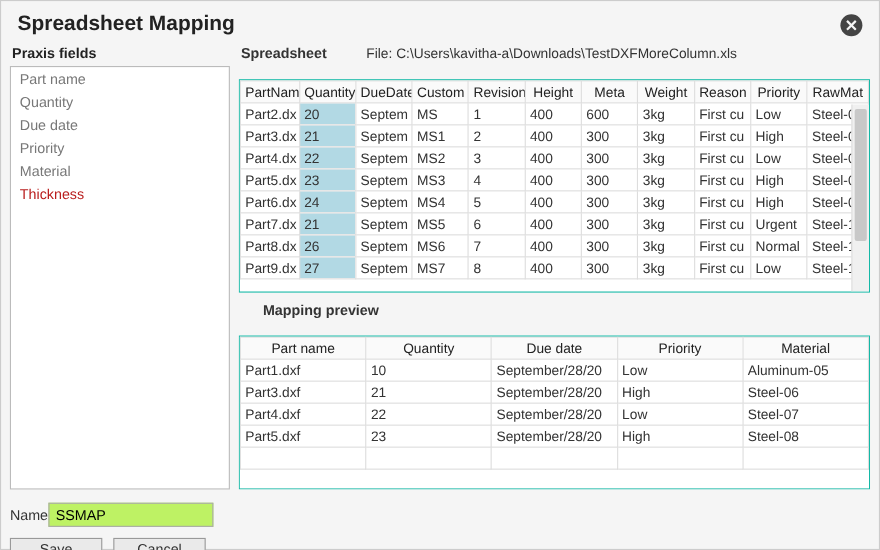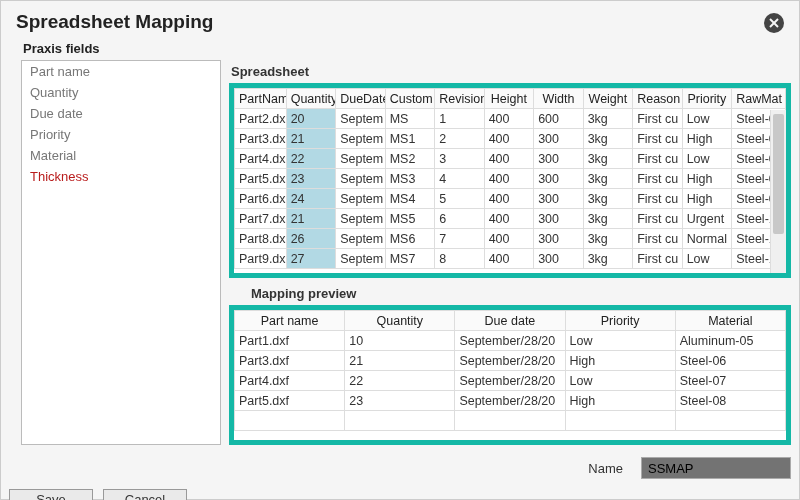--- a/index.html
+++ b/index.html
@@ -33,21 +33,21 @@
     background: #444;
     color: #f5f5f5;
     display: flex; align-items: center; justify-content: center;
     font-size: 13px;
     cursor: pointer;
     position: absolute;
     top: 12px; right: 15px;
   }
   .content {
     display: flex;
-    padding: 0 8px 8px 20px;
+    padding: 0 8px 8px 8px;
     gap: 8px;
     height: 418px;
   }
   .left-pane {
     width: 200px;
     display: flex;
     flex-direction: column;
   }
   .pane-label {
     font-size: 13px;
@@ -74,35 +74,35 @@
     flex: 1;
     display: flex;
     flex-direction: column;
     overflow: hidden;
   }
   .sheet-header {
     display: flex;
     align-items: baseline;
     gap: 36px;
     padding: 6px 2px 4px 2px;
-    margin-top: 23px;
   }
   .sheet-label {
     font-weight: 700;
     font-size: 13px;
   }
   .file-label {
     font-size: 12.5px;
     color: #333;
   }
   .grid {
     background: #fff;
-    border: 5px solid #14b8a6;
+    border: 1px solid #14b8a6;
     position: relative;
     overflow: hidden;
+    margin-top: 12px;
   }
   .grid-top {
     height: 210px;
   }
   .grid table {
     border-collapse: collapse;
     width: 100%;
     table-layout: fixed;
   }
   .grid th, .grid td {
@@ -150,34 +150,33 @@
     flex: 1;
     min-height: 140px;
   }
   .grid-preview th {
     font-weight: 400;
   }
   .bottom-bar {
     padding: 4px 8px 8px 8px;
     display: flex;
     align-items: center;
-    gap: 18px;
-    justify-content: flex-end;
+    gap: 0;
   }
   .name-lbl {
     font-size: 13px;
   }
   .name-input {
     height: 22px;
     width: 150px;
     border: 1px solid #aaa;
     padding: 0 6px;
     font-size: 13px;
     font-family: inherit;
-    background: #737373;
+    background: #bef264;
   }
   .buttons {
     padding: 2px 8px;
     display: flex;
     gap: 10px;
   }
   .btn {
     width: 84px;
     height: 22px;
     border: 1px solid #999;
@@ -214,20 +213,24 @@
           <div class="field-item">Priority</div>
           <div class="field-item">Material</div>
           <div class="field-item bold-item">Thickness</div>
         </div>
     </div>
 
     <div class="right-pane">
 
       <div class="sheet-header">
         <span class="sheet-label">Spreadsheet</span>
+        <span class="file-label">
+          <span>File:</span>
+          <span>C:\Users\kavitha-a\Downloads\TestDXFMoreColumn.xls</span>
+        </span>
       </div>
 
       <div class="grid grid-top">
         <table id="sheet-table">
             <colgroup>
               <col style="width: 48px;">
               <col style="width: 46px;">
               <col style="width: 46px;">
               <col style="width: 46px;">
               <col style="width: 46px;">
@@ -239,21 +242,21 @@
               <col style="width: 50px;">
             </colgroup>
             <thead>
               <tr>
                 <th>PartNam</th>
                 <th>Quantity</th>
                 <th>DueDate</th>
                 <th>Custom</th>
                 <th>Revision</th>
                 <th>Height</th>
-                <th>Width</th>
+                <th>Meta</th>
                 <th>Weight</th>
                 <th>Reason</th>
                 <th>Priority</th>
                 <th>RawMat</th>
               </tr>
             </thead>
             <tbody>
               <tr>
                 <td>Part2.dx</td>
                 <td class="hl">20</td>

